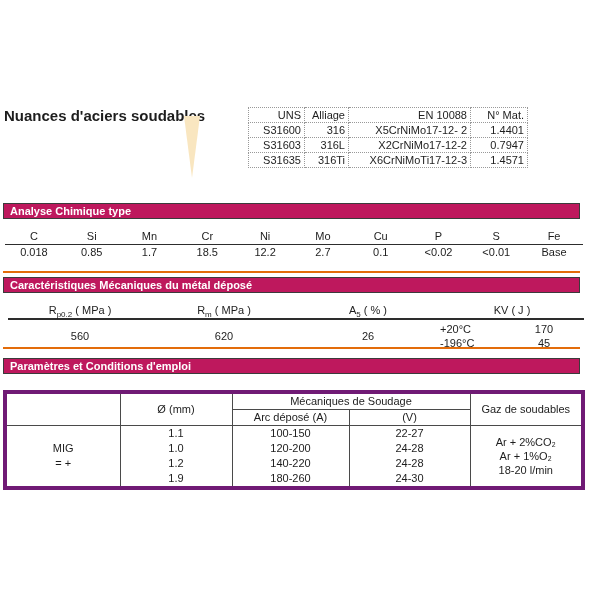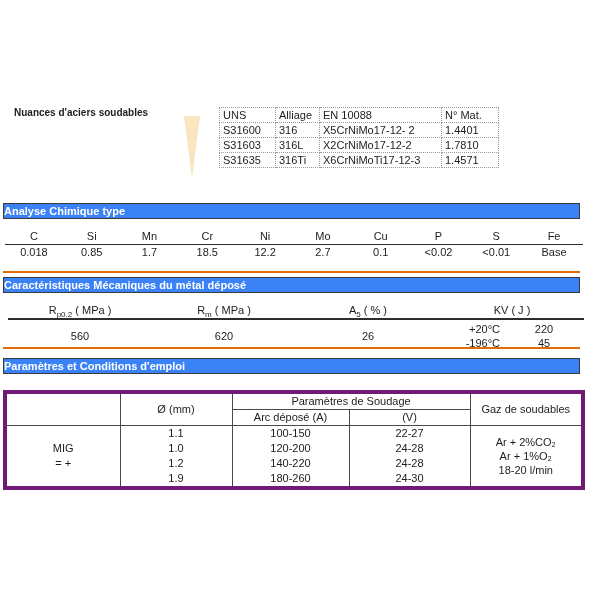--- a/index.html
+++ b/index.html
@@ -1,45 +1,45 @@
 <!DOCTYPE html>
 <html><head>
 <meta charset="utf-8">
 <style>
   html,body{margin:0;padding:0;}
   body{
     width:600px;height:600px;background:#ffffff;position:relative;overflow:hidden;
     font-family:"Liberation Sans", sans-serif;font-size:11px;color:#1d1d1d;
   }
-  .doc-title{position:absolute;left:14px;top:107px;font-weight:bold;font-size:10px;white-space:nowrap;}
+  .doc-title{position:absolute;left:4px;top:107px;font-weight:bold;font-size:15px;white-space:nowrap;}
   .wedge{position:absolute;left:184px;top:116px;width:0;height:0;
     border-left:8px solid transparent;border-right:8px solid transparent;
     border-top:62px solid #f9e6c0;}
   
-  table.grades{position:absolute;left:219px;top:107px;border-collapse:collapse;table-layout:fixed;}
+  table.grades{position:absolute;left:248px;top:107px;border-collapse:collapse;table-layout:fixed;text-align:right;}
   table.grades td{border:1px dotted #999;height:14px;padding:0 3px;white-space:nowrap;overflow:hidden;font-size:11px;}
   
-  .bar{position:absolute;left:3px;width:577px;height:16px;background:#3b82f6;border:1px solid #3b3b3b;
-    box-sizing:border-box;color:#ffffff;font-weight:bold;line-height:14px;white-space:nowrap;}
+  .bar{position:absolute;left:3px;width:577px;height:16px;background:#be185d;border:1px solid #3b3b3b;
+    box-sizing:border-box;color:#ffffff;font-weight:bold;line-height:14px;padding-left:6px;white-space:nowrap;}
   .rule{position:absolute;left:3px;width:577px;height:2px;background:#e36c0a;}
   
   .chem{position:absolute;left:5px;top:229px;width:578px;}
   .chem .row{display:flex;}
   .chem .hd{border-bottom:1.5px solid #2d2d2d;}
   .chem .cell{flex:1;text-align:center;height:15px;line-height:15px;white-space:nowrap;}
   
   .mech{position:absolute;left:8px;top:303px;width:576px;}
   .mech .hrow{display:flex;border-bottom:2px solid #2d2d2d;justify-content:space-between;}
   .mech .hcell{flex:1;text-align:center;height:15px;line-height:15px;white-space:nowrap;}
   .mech sub{font-size:8px;}
   .mech .vrow{display:flex;}
   .mech .vcell{flex:1;text-align:center;line-height:28px;height:28px;margin-top:2px;}
   .kvgrid{flex:1;margin-top:2px;}
   .kvline{display:grid;grid-template-columns:64px 1fr;height:14px;line-height:14px;}
-  .kvtemp{text-align:right;padding-right:4px;}
+  .kvtemp{padding-right:4px;}
   .kvval{text-align:center;}
   
   table.weld{position:absolute;left:3px;top:390px;width:578px;border-collapse:collapse;table-layout:fixed;
     border:4px solid #701a75;}
   table.weld td{border:1px solid #4a4a4a;text-align:center;padding:0;vertical-align:middle;white-space:nowrap;}
   table.weld td.hdr{height:15px;line-height:15px;}
   .wline{height:15px;line-height:15px;}
   .gline{height:14px;line-height:14px;}
 </style>
 </head>
@@ -65,21 +65,21 @@
   <tr>
     <td>S31600</td>
     <td>316</td>
     <td>X5CrNiMo17-12- 2</td>
     <td>1.4401</td>
   </tr>
   <tr>
     <td>S31603</td>
     <td>316L</td>
     <td>X2CrNiMo17-12-2</td>
-    <td>1.7810</td>
+    <td>0.7947</td>
   </tr>
   <tr>
     <td>S31635</td>
     <td>316Ti</td>
     <td>X6CrNiMoTi17-12-3</td>
     <td>1.4571</td>
   </tr>
 </tbody>
   </table>
 
@@ -123,21 +123,21 @@
     <div class="hcell"><span>A</span><sub>5</sub><span> ( % )</span></div>
     <div class="hcell">KV ( J )</div>
   </div>
   <div class="vrow">
     <div class="vcell">560</div>
     <div class="vcell">620</div>
     <div class="vcell">26</div>
     <div class="kvgrid">
       <div class="kvline">
         <span class="kvtemp">+20°C</span>
-        <span class="kvval">220</span>
+        <span class="kvval">170</span>
       </div>
       <div class="kvline">
         <span class="kvtemp">-196°C</span>
         <span class="kvval">45</span>
       </div>
     </div>
   </div>
 </div>
 
 <div class="rule" style="top:347px"></div>
@@ -149,21 +149,21 @@
       <col style="width:115px">
       <col style="width:112px">
       <col style="width:117px">
       <col style="width:121px">
       <col style="width:113px">
     </colgroup>
   <tbody>
       <tr>
     <td class="hdr" rowspan="2"></td>
     <td class="hdr" rowspan="2">Ø (mm)</td>
-    <td class="hdr" colspan="2">Paramètres de Soudage</td>
+    <td class="hdr" colspan="2">Mécaniques de Soudage</td>
     <td class="hdr" rowspan="2">Gaz de soudables</td>
   </tr>
   <tr>
     <td class="hdr">Arc déposé (A)</td>
     <td class="hdr">(V)</td>
   </tr>
   <tr style="height:60px">
     <td>
       <div class="wline">MIG</div>
       <div class="wline">= +</div>

